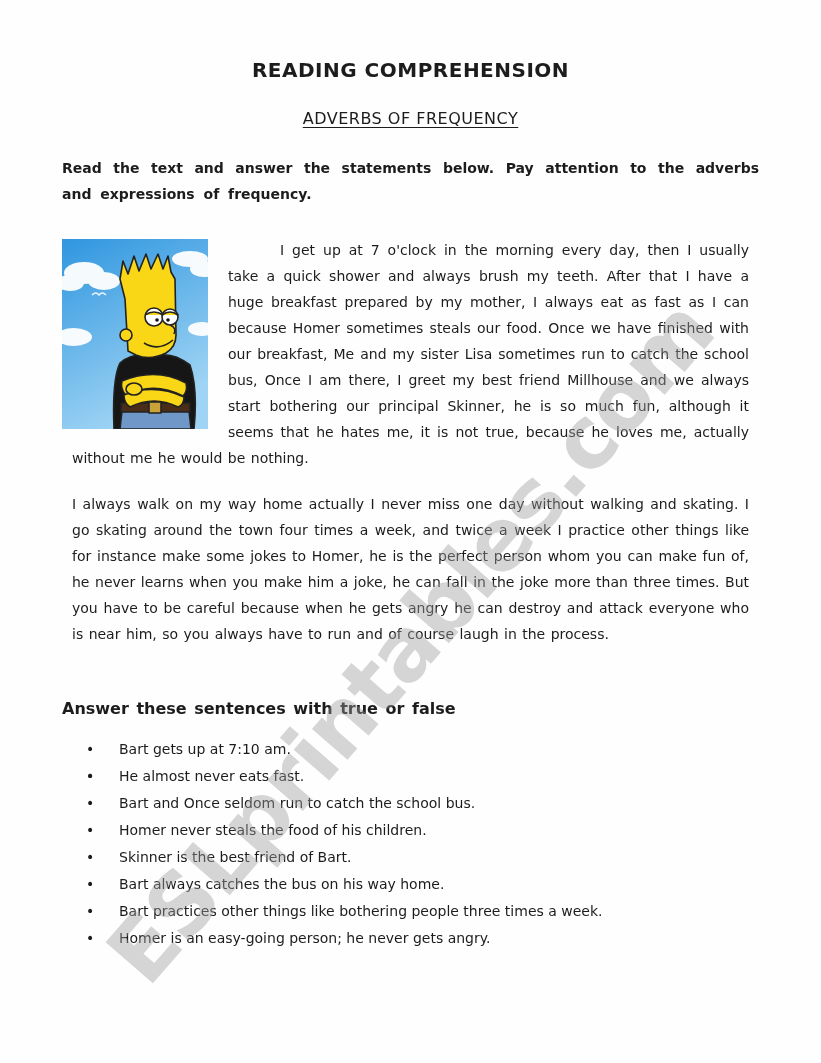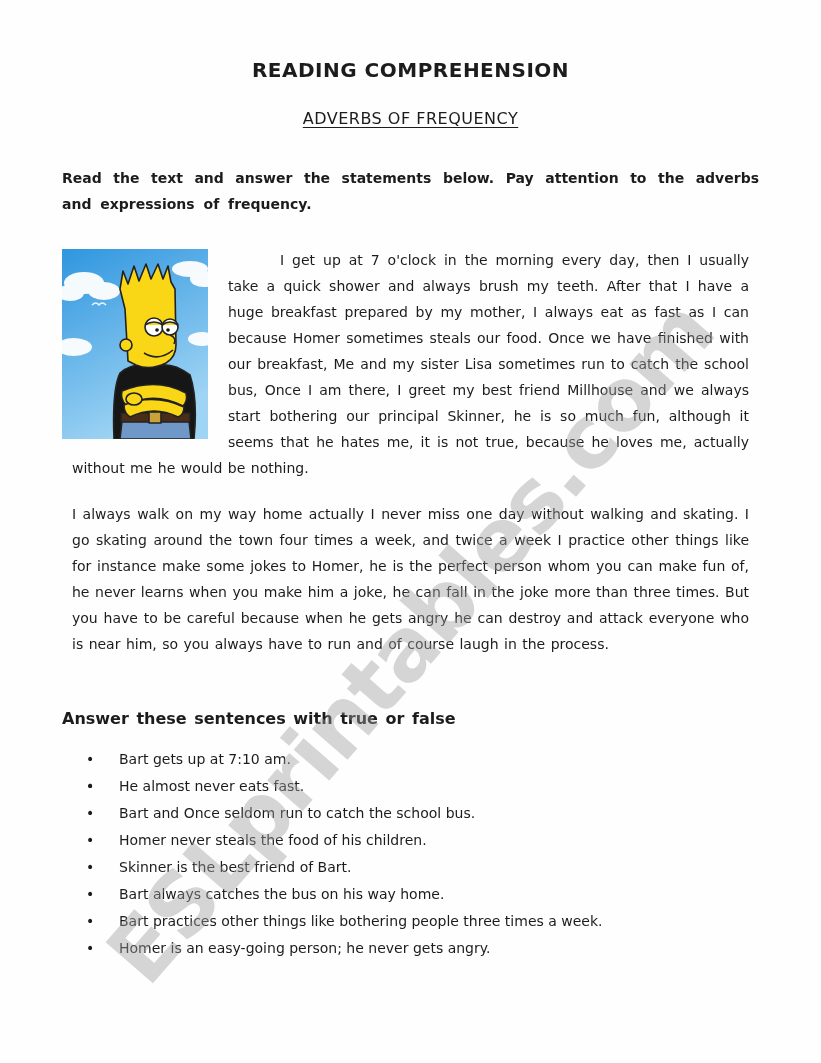--- a/index.html
+++ b/index.html
@@ -29,21 +29,21 @@
   .doc-subtitle{
     margin:27px 0 0 0;
     text-align:center;
     font-size:16px;
     font-weight:normal;
     letter-spacing:.5px;
     text-decoration:underline;
     text-underline-offset:3px;
   }
   .instructions{
-    margin:37px 0 0 0;
+    margin:27px 0 0 0;
     font-weight:bold;
     font-size:14px;
     line-height:26px;
     text-align:justify;
     word-spacing:4px;
   }
   .reading{margin-top:30px;}
   .bart-figure{
     float:left;
     width:146px;

